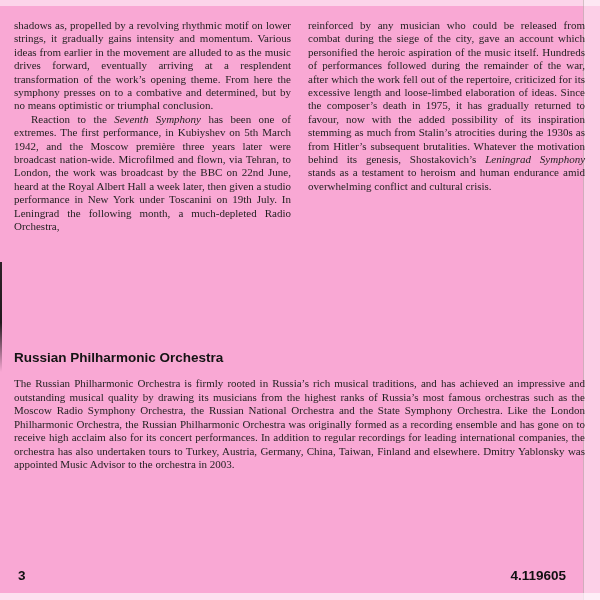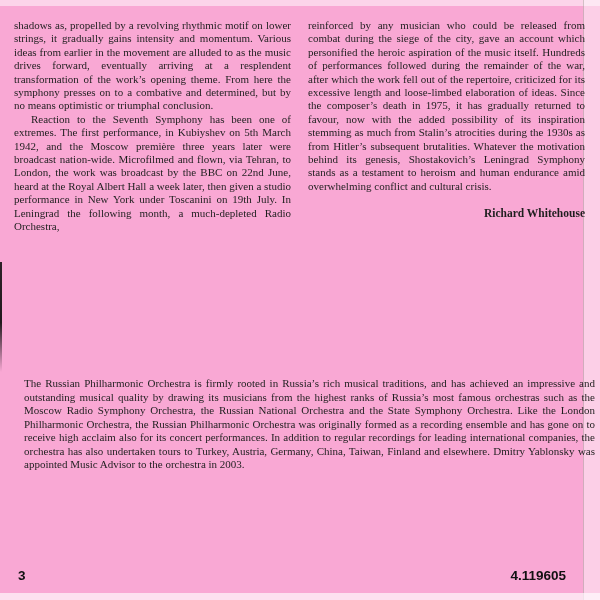--- a/index.html
+++ b/index.html
@@ -42,37 +42,37 @@
     display:flex;gap:17px;
   }
   .col{
     width:277px;
     font-size:11px;line-height:13.4px;
     text-align:justify;
     color:#1f1f1f;
   }
   .col p{margin:0;}
   .col p.indent{text-indent:17px;}
-  .italic{}
+  .italic{font-style:italic;}
   .byline{
     margin-top:14px;
     text-align:right;
     font-weight:bold;
     font-size:11.5px;
   }
   
   .section-heading{
     position:absolute;top:350px;left:14px;
     font-family:"Liberation Sans", sans-serif;
     font-weight:bold;font-size:13.5px;
     color:#141414;
     margin:0;
   }
   .bio{
-    position:absolute;top:377px;left:24px;width:571px;
+    position:absolute;top:377px;left:14px;width:571px;
     font-size:11px;line-height:13.5px;
     text-align:justify;
     margin:0;
   }
   
   .footer{
     position:absolute;left:18px;right:34px;top:568px;
     display:flex;justify-content:space-between;align-items:baseline;
     font-family:"Liberation Sans", sans-serif;
     font-weight:bold;font-size:13.5px;color:#111;
@@ -89,24 +89,24 @@
   <div class="scan-left-mark"></div>
   <div class="scan-bottom-strip"></div>
 
   <div class="columns">
     <div class="col">
       <p>shadows as, propelled by a revolving rhythmic motif on lower strings, it gradually gains intensity and momentum. Various ideas from earlier in the movement are alluded to as the music drives forward, eventually arriving at a resplendent transformation of the work’s opening theme. From here the symphony presses on to a combative and determined, but by no means optimistic or triumphal conclusion.</p>
       <p class="indent"><span>Reaction to the </span><span class="italic">Seventh Symphony</span><span> has been one of extremes. The first performance, in Kubiyshev on 5th March 1942, and the Moscow première three years later were broadcast nation-wide. Microfilmed and flown, via Tehran, to London, the work was broadcast by the BBC on 22nd June, heard at the Royal Albert Hall a week later, then given a studio performance in New York under Toscanini on 19th July. In Leningrad the following month, a much-depleted Radio Orchestra,</span></p>
     </div>
     <div class="col">
       <p><span>reinforced by any musician who could be released from combat during the siege of the city, gave an account which personified the heroic aspiration of the music itself. Hundreds of performances followed during the remainder of the war, after which the work fell out of the repertoire, criticized for its excessive length and loose-limbed elaboration of ideas. Since the composer’s death in 1975, it has gradually returned to favour, now with the added possibility of its inspiration stemming as much from Stalin’s atrocities during the 1930s as from Hitler’s subsequent brutalities. Whatever the motivation behind its genesis, Shostakovich’s </span><span class="italic">Leningrad Symphony</span><span> stands as a testament to heroism and human endurance amid overwhelming conflict and cultural crisis.</span></p>
-      <div class="byline">Richard Whitehouse</div>
     </div>
   </div>
 
+  <h2 class="section-heading">Russian Philharmonic Orchestra</h2>
 
   <p class="bio">The Russian Philharmonic Orchestra is firmly rooted in Russia’s rich musical traditions, and has achieved an impressive and outstanding musical quality by drawing its musicians from the highest ranks of Russia’s most famous orchestras such as the Moscow Radio Symphony Orchestra, the Russian National Orchestra and the State Symphony Orchestra. Like the London Philharmonic Orchestra, the Russian Philharmonic Orchestra was originally formed as a recording ensemble and has gone on to receive high acclaim also for its concert performances. In addition to regular recordings for leading international companies, the orchestra has also undertaken tours to Turkey, Austria, Germany, China, Taiwan, Finland and elsewhere. Dmitry Yablonsky was appointed Music Advisor to the orchestra in 2003.</p>
 
   <div class="footer">
     <span>3</span>
     <span>4.119605</span>
   </div>
 
 </div>
 

